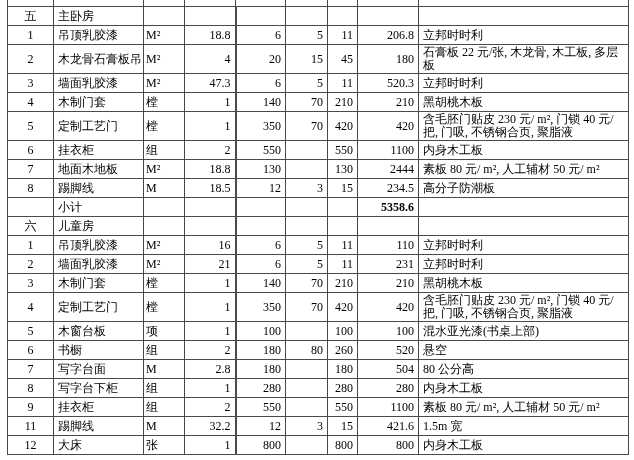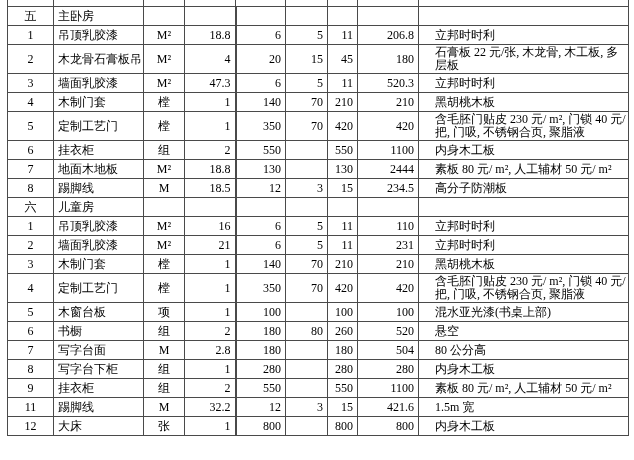--- a/index.html
+++ b/index.html
@@ -18,23 +18,23 @@
     border:1px solid #4a4a4a;
     height:16px;
     font-size:12px;line-height:13px;
     padding:1px 2px;
     vertical-align:middle;
     overflow:hidden;
     word-break:break-all;
   }
   tr.crop td{border-top:none;height:6px;padding:0;}
   .c-no{text-align:center;}
-  .c-unit{text-align:center;margin-top:12px;}
+  .c-unit{text-align:left;margin-top:12px;}
   .c-item{padding-left:4px;white-space:nowrap;}
-  .c-remark{padding-left:16px;}
+  .c-remark{padding-left:4px;}
   .num{text-align:right;padding-right:4px;}
   .c-qty{border-right-width:2px;}
   tr.subtotal td.c-amount{font-weight:bold;}
   tr.section td{font-weight:normal;}
 </style>
 </head>
 <body>
 
 <div class="sheet">
   <table class="quote">
@@ -153,20 +153,31 @@
           <td class="c-no">8</td>
           <td class="c-item">踢脚线</td>
           <td class="c-unit">M</td>
           <td class="num c-qty">18.5</td>
           <td class="num">12</td>
           <td class="num">3</td>
           <td class="num">15</td>
           <td class="num c-amount">234.5</td>
           <td class="c-remark">高分子防潮板</td>
         </tr>
+        <tr class="subtotal">
+          <td class="c-no"></td>
+          <td class="c-item">小计</td>
+          <td class="c-unit"></td>
+          <td class="num c-qty"></td>
+          <td class="num"></td>
+          <td class="num"></td>
+          <td class="num"></td>
+          <td class="num c-amount">5358.6</td>
+          <td class="c-remark"></td>
+        </tr>
         <tr class="section">
           <td class="c-no">六</td>
           <td class="c-item">儿童房</td>
           <td class="c-unit"></td>
           <td class="num c-qty"></td>
           <td class="num"></td>
           <td class="num"></td>
           <td class="num"></td>
           <td class="num c-amount"></td>
           <td class="c-remark"></td>

